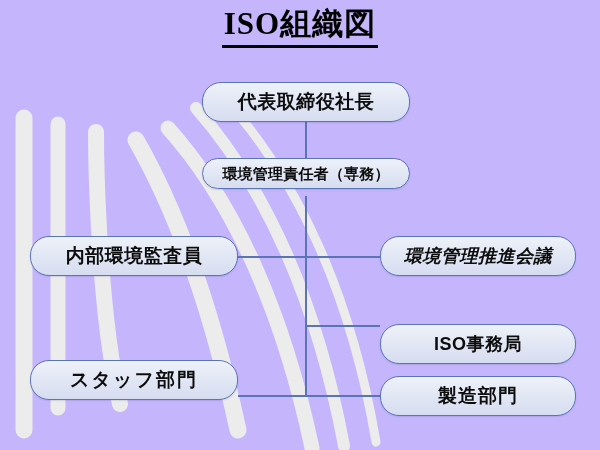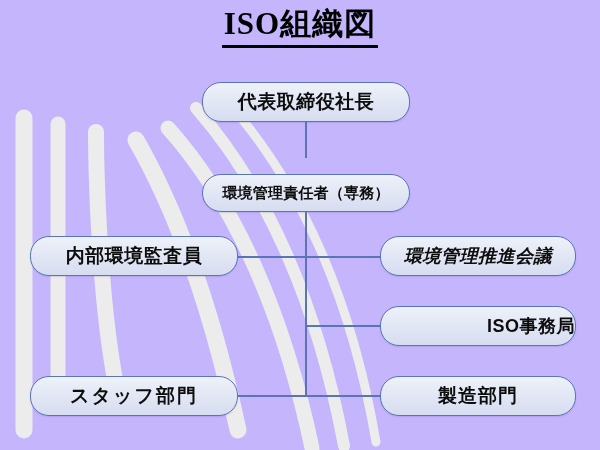--- a/index.html
+++ b/index.html
@@ -86,33 +86,33 @@
     color: #0d0d0d;
     line-height: 1.15;
     white-space: nowrap;
     letter-spacing: 0.5px;
   }
 
   
   #node-president      { left: 202px; top:  82px; width: 208px; height: 40px; }
   #node-president .label      { font-size: 19px; }
 
-  #node-env-manager    { left: 202px; top: 174px; width: 208px; height: 38px; }
+  #node-env-manager    { left: 202px; top: 158px; width: 208px; height: 31px; }
   #node-env-manager .label    { font-size: 15px; letter-spacing: 0.2px; }
 
   #node-internal-audit { left:  30px; top: 236px; width: 208px; height: 40px; }
   #node-internal-audit .label { font-size: 19px; }
 
   #node-env-meeting    { left: 380px; top: 236px; width: 196px; height: 40px; font-style: italic; }
   #node-env-meeting .label    { font-size: 18px; }
 
-  #node-iso-office     { left: 380px; top: 306px; width: 196px; height: 40px; justify-content: flex-end; }
+  #node-iso-office     { left: 380px; top: 324px; width: 196px; height: 40px; }
   #node-iso-office .label     { font-size: 18px; }
 
-  #node-staff-dept     { left:  30px; top: 376px; width: 208px; height: 40px; }
+  #node-staff-dept     { left:  30px; top: 360px; width: 208px; height: 40px; }
   #node-staff-dept .label     { font-size: 19px; letter-spacing: 2px; }
 
   #node-mfg-dept       { left: 380px; top: 376px; width: 196px; height: 40px; }
   #node-mfg-dept .label       { font-size: 19px; letter-spacing: 1px; }
 </style>
 </head>
 <body>
 
 <div id="stage">
 

